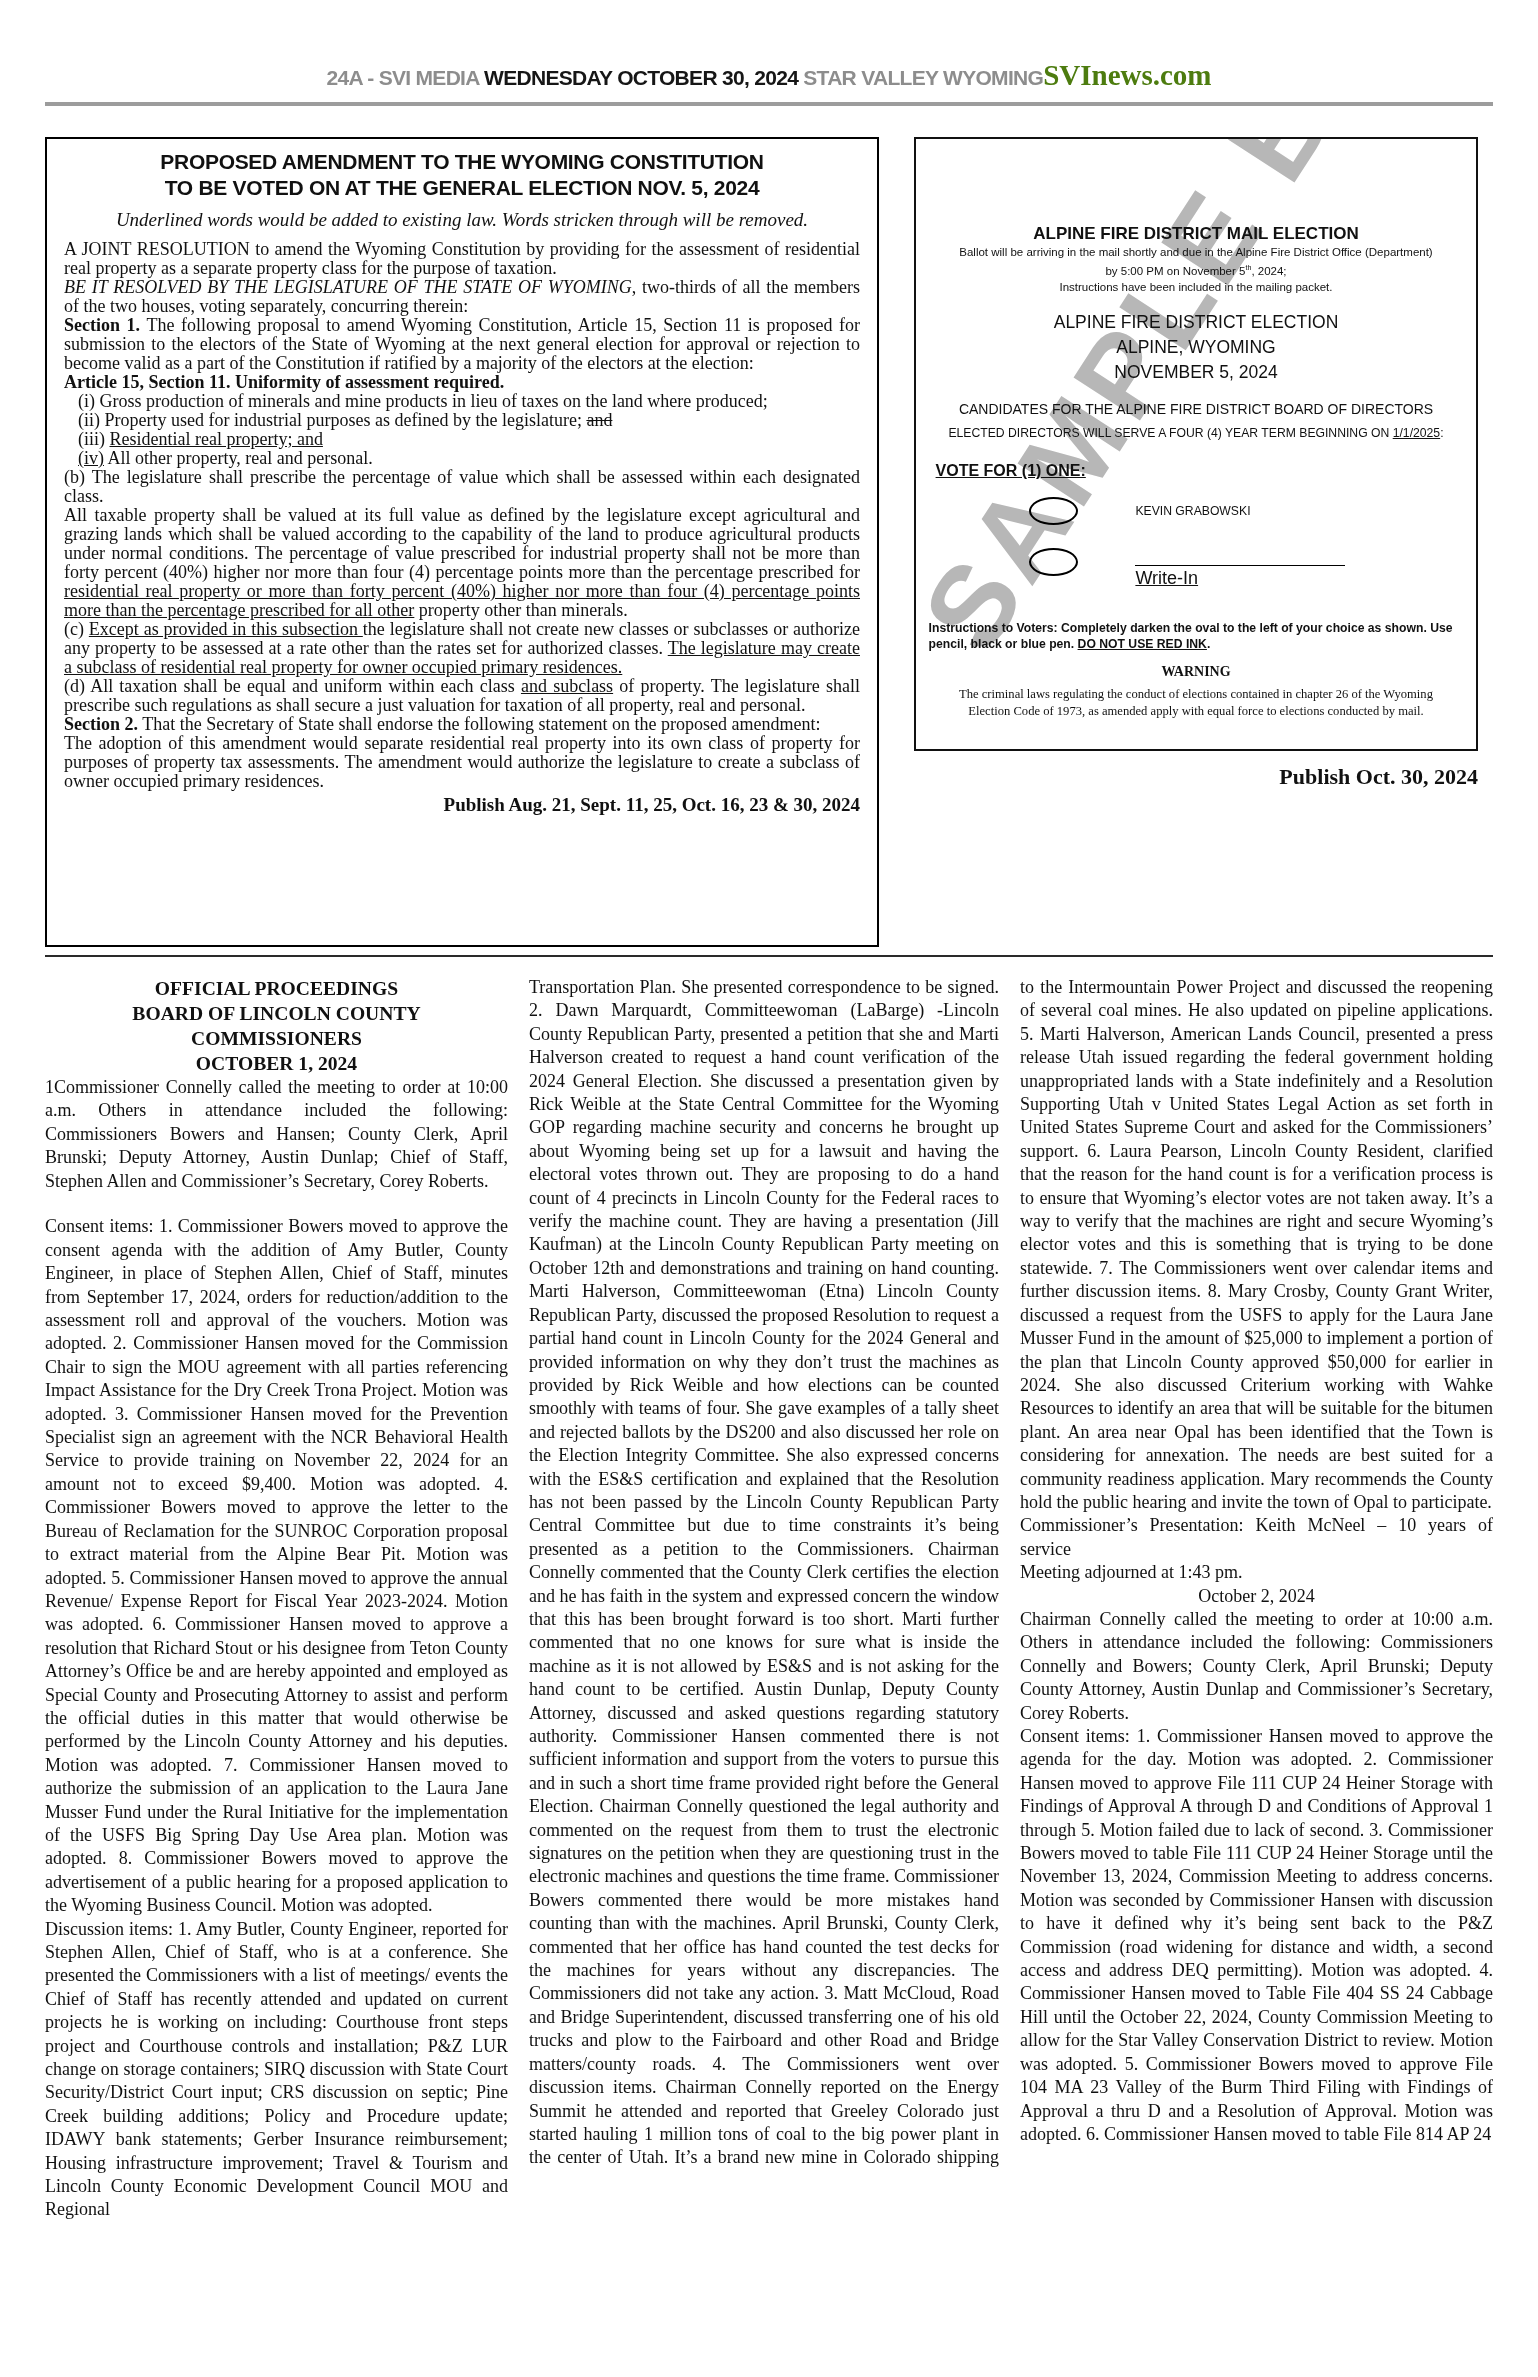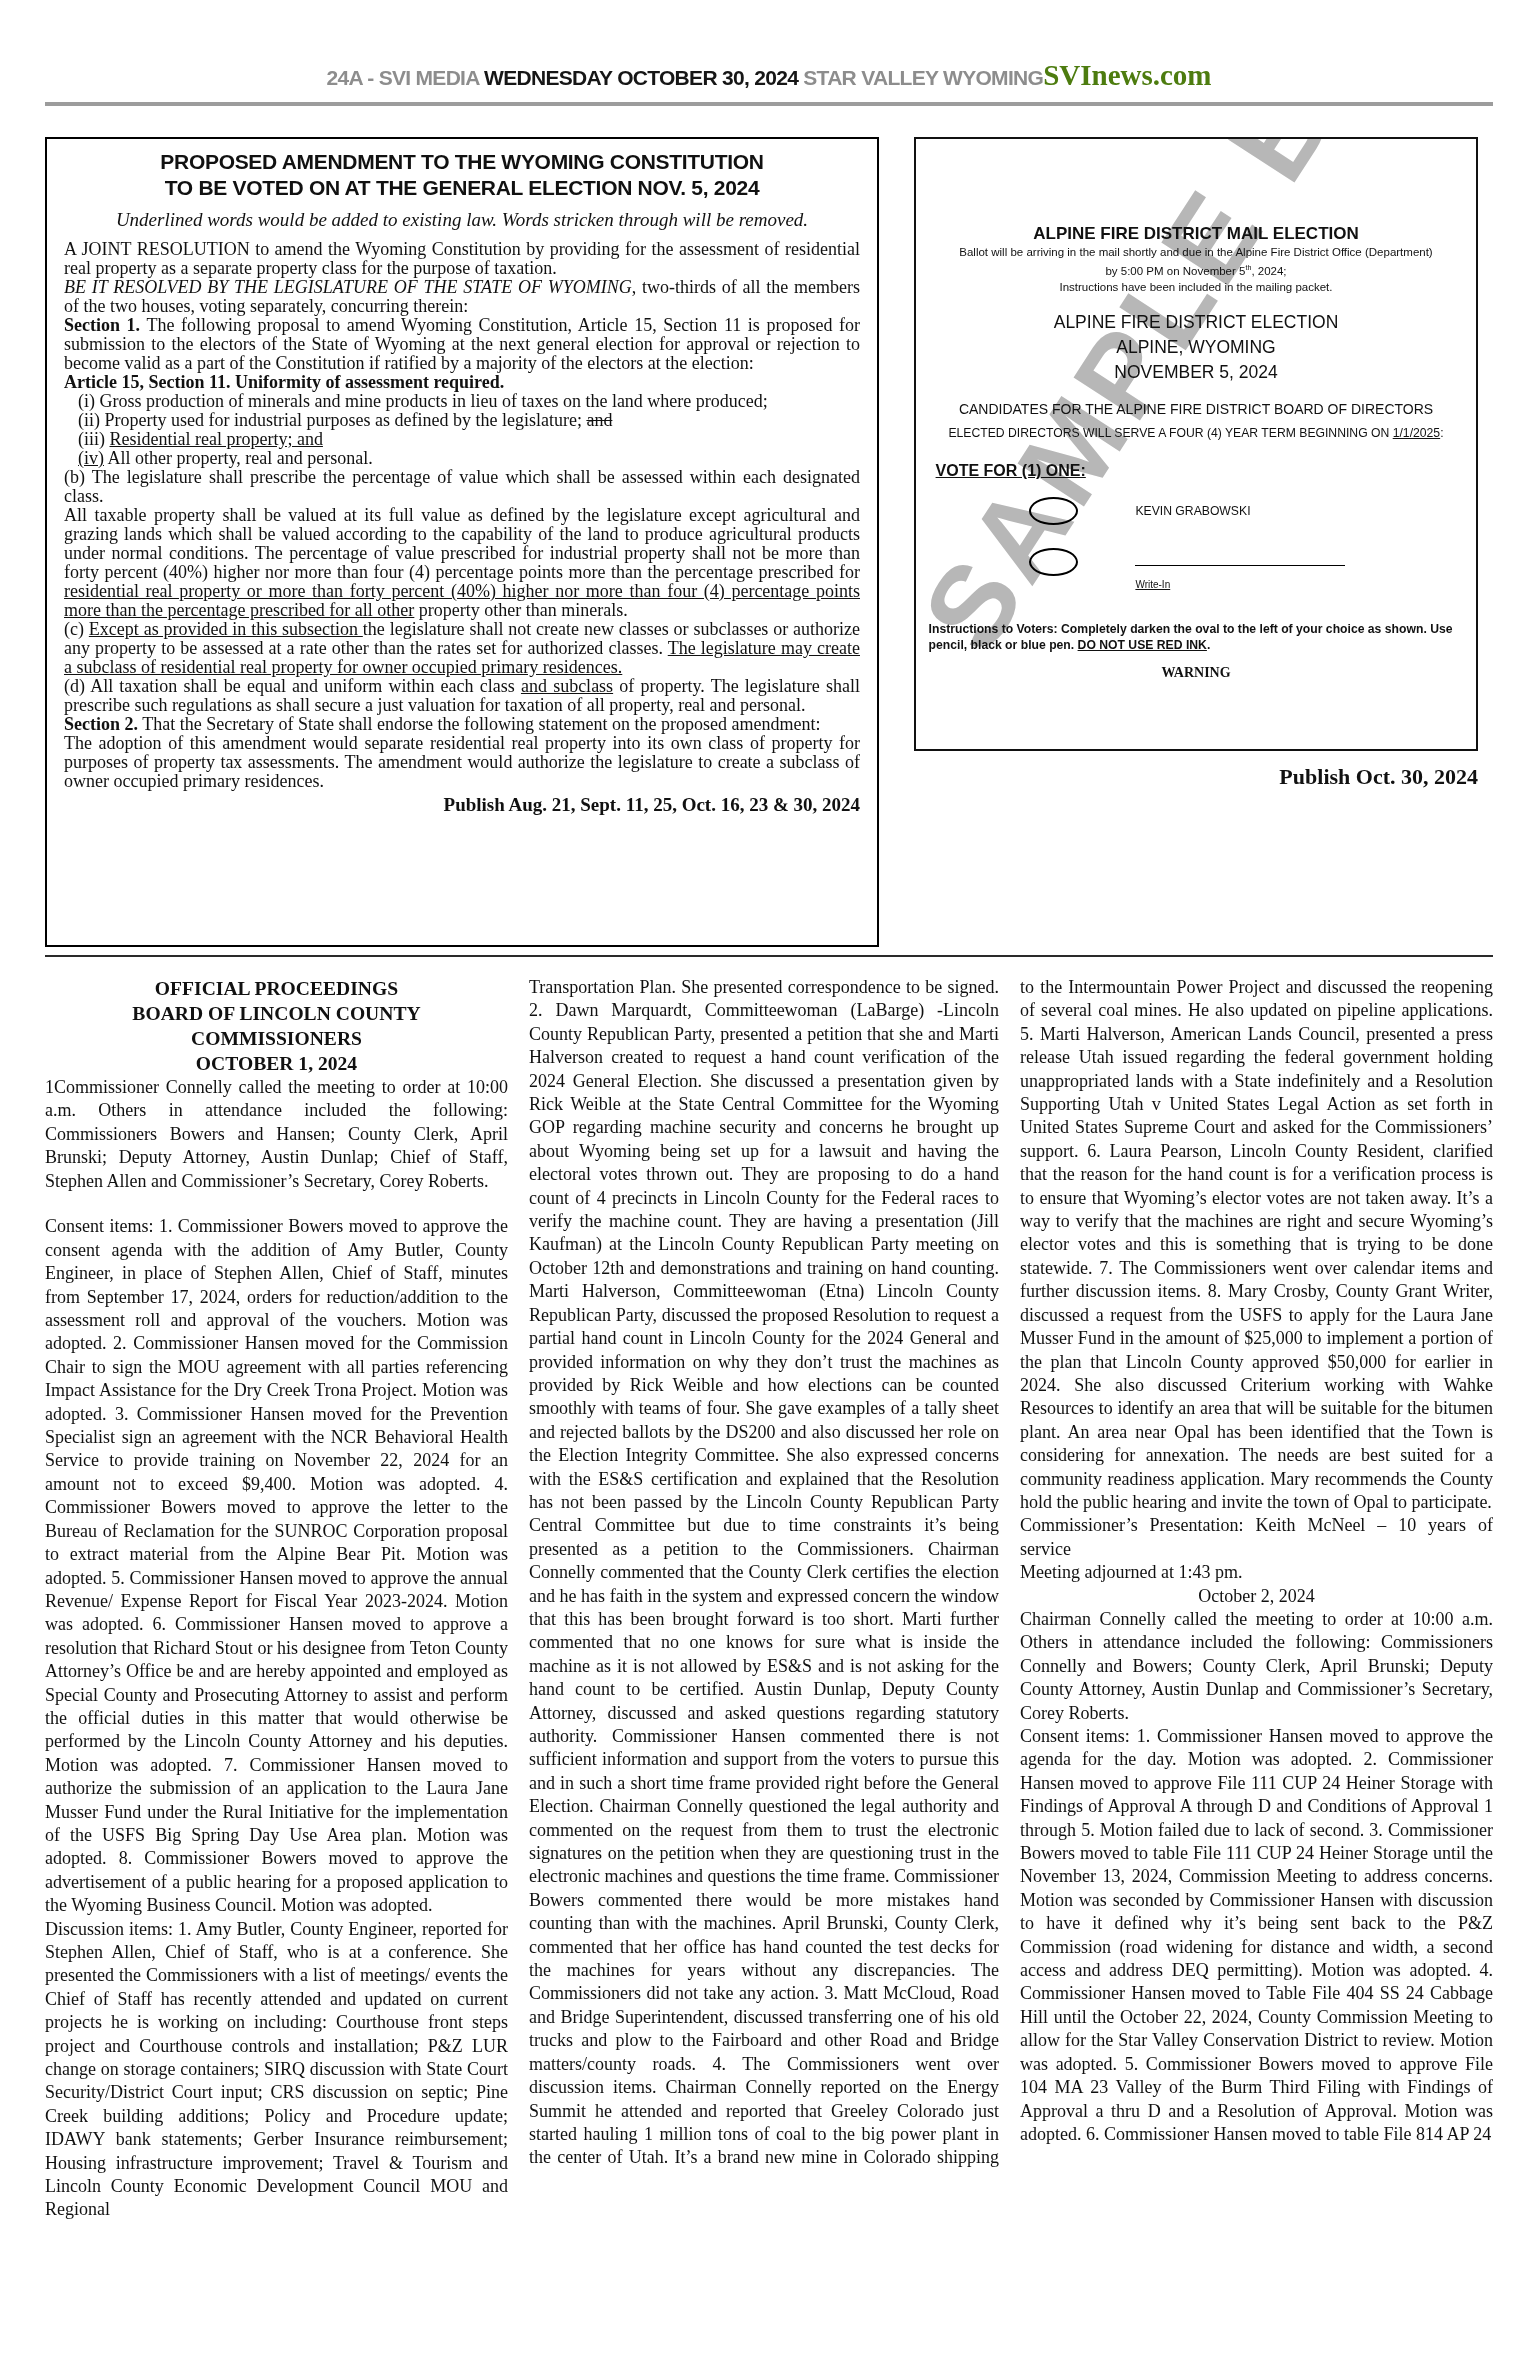--- a/index.html
+++ b/index.html
@@ -42,21 +42,21 @@
   .bal-cand-head{margin-top:17px;font-size:14px;line-height:15.4px;}
   .bal-term{margin-top:8.4px;font-size:12.2px;line-height:15.4px;}
   .vote-for{margin-top:21px;text-align:left;padding-left:11.2px;font-weight:bold;
             font-size:16px;text-decoration:underline;}
   .cand-row{margin:17px 0 0 105px;display:flex;align-items:center;gap:57px;text-align:left;}
   .oval{display:inline-block;width:49px;height:28px;border:2.1px solid #000;border-radius:50%;
         box-sizing:border-box;flex:0 0 auto;}
   .cand-name{font-size:12.2px;}
   .writein-row{margin:22.4px 0 0 105px;display:flex;align-items:flex-start;gap:57px;text-align:left;}
   .writein-col .wline{width:210px;height:17px;border-bottom:1.4px solid #000;}
-  .writein-col .wlabel{font-size:10px;margin-top:13px;text-decoration:underline;}
+  .writein-col .wlabel{font-size:18px;margin-top:2px;text-decoration:underline;}
   .instructions{margin-top:31px;text-align:left;font-weight:bold;font-size:12.2px;
                 line-height:16px;padding:0 4.2px;}
   .warn-title{margin-top:12.6px;font-family:"Liberation Serif", serif;font-weight:bold;font-size:14px;}
   .warn-text{margin-top:5.6px;font-family:"Liberation Serif", serif;font-size:12.6px;
              line-height:17px;padding:0 32px;}
   .bal-pub{position:absolute;left:914px;top:764px;width:564px;text-align:right;
            font-weight:bold;font-size:22px;}
 
   
   .divider{position:absolute;left:45px;right:45px;top:955px;height:2.1px;background:#2a2a2a;}
@@ -131,20 +131,21 @@
       </div>
       <div class="writein-row">
         <span class="oval"></span>
         <span class="writein-col">
           <span class="wline" style="display:block"></span>
           <span class="wlabel" style="display:block">Write-In</span>
         </span>
       </div>
       <div class="instructions"><span class="b">Instructions to Voters: Completely darken the oval to the left of your choice as shown. Use pencil, black or blue pen. </span><span class="b u">DO NOT USE RED INK</span><span class="b">.</span></div>
       <div class="warn-title">WARNING</div>
+      <div class="warn-text">The criminal laws regulating the conduct of elections contained in chapter 26 of the Wyoming Election Code of 1973, as amended apply with equal force to elections conducted by mail.</div>
     </div>
   </div>
   <div class="bal-pub">Publish Oct. 30, 2024</div>
 
   <div class="divider"></div>
 
   <div class="col col1 proc">
     <div class="proc-head">
       <div>OFFICIAL PROCEEDINGS</div>
       <div>BOARD OF LINCOLN COUNTY COMMISSIONERS</div>

